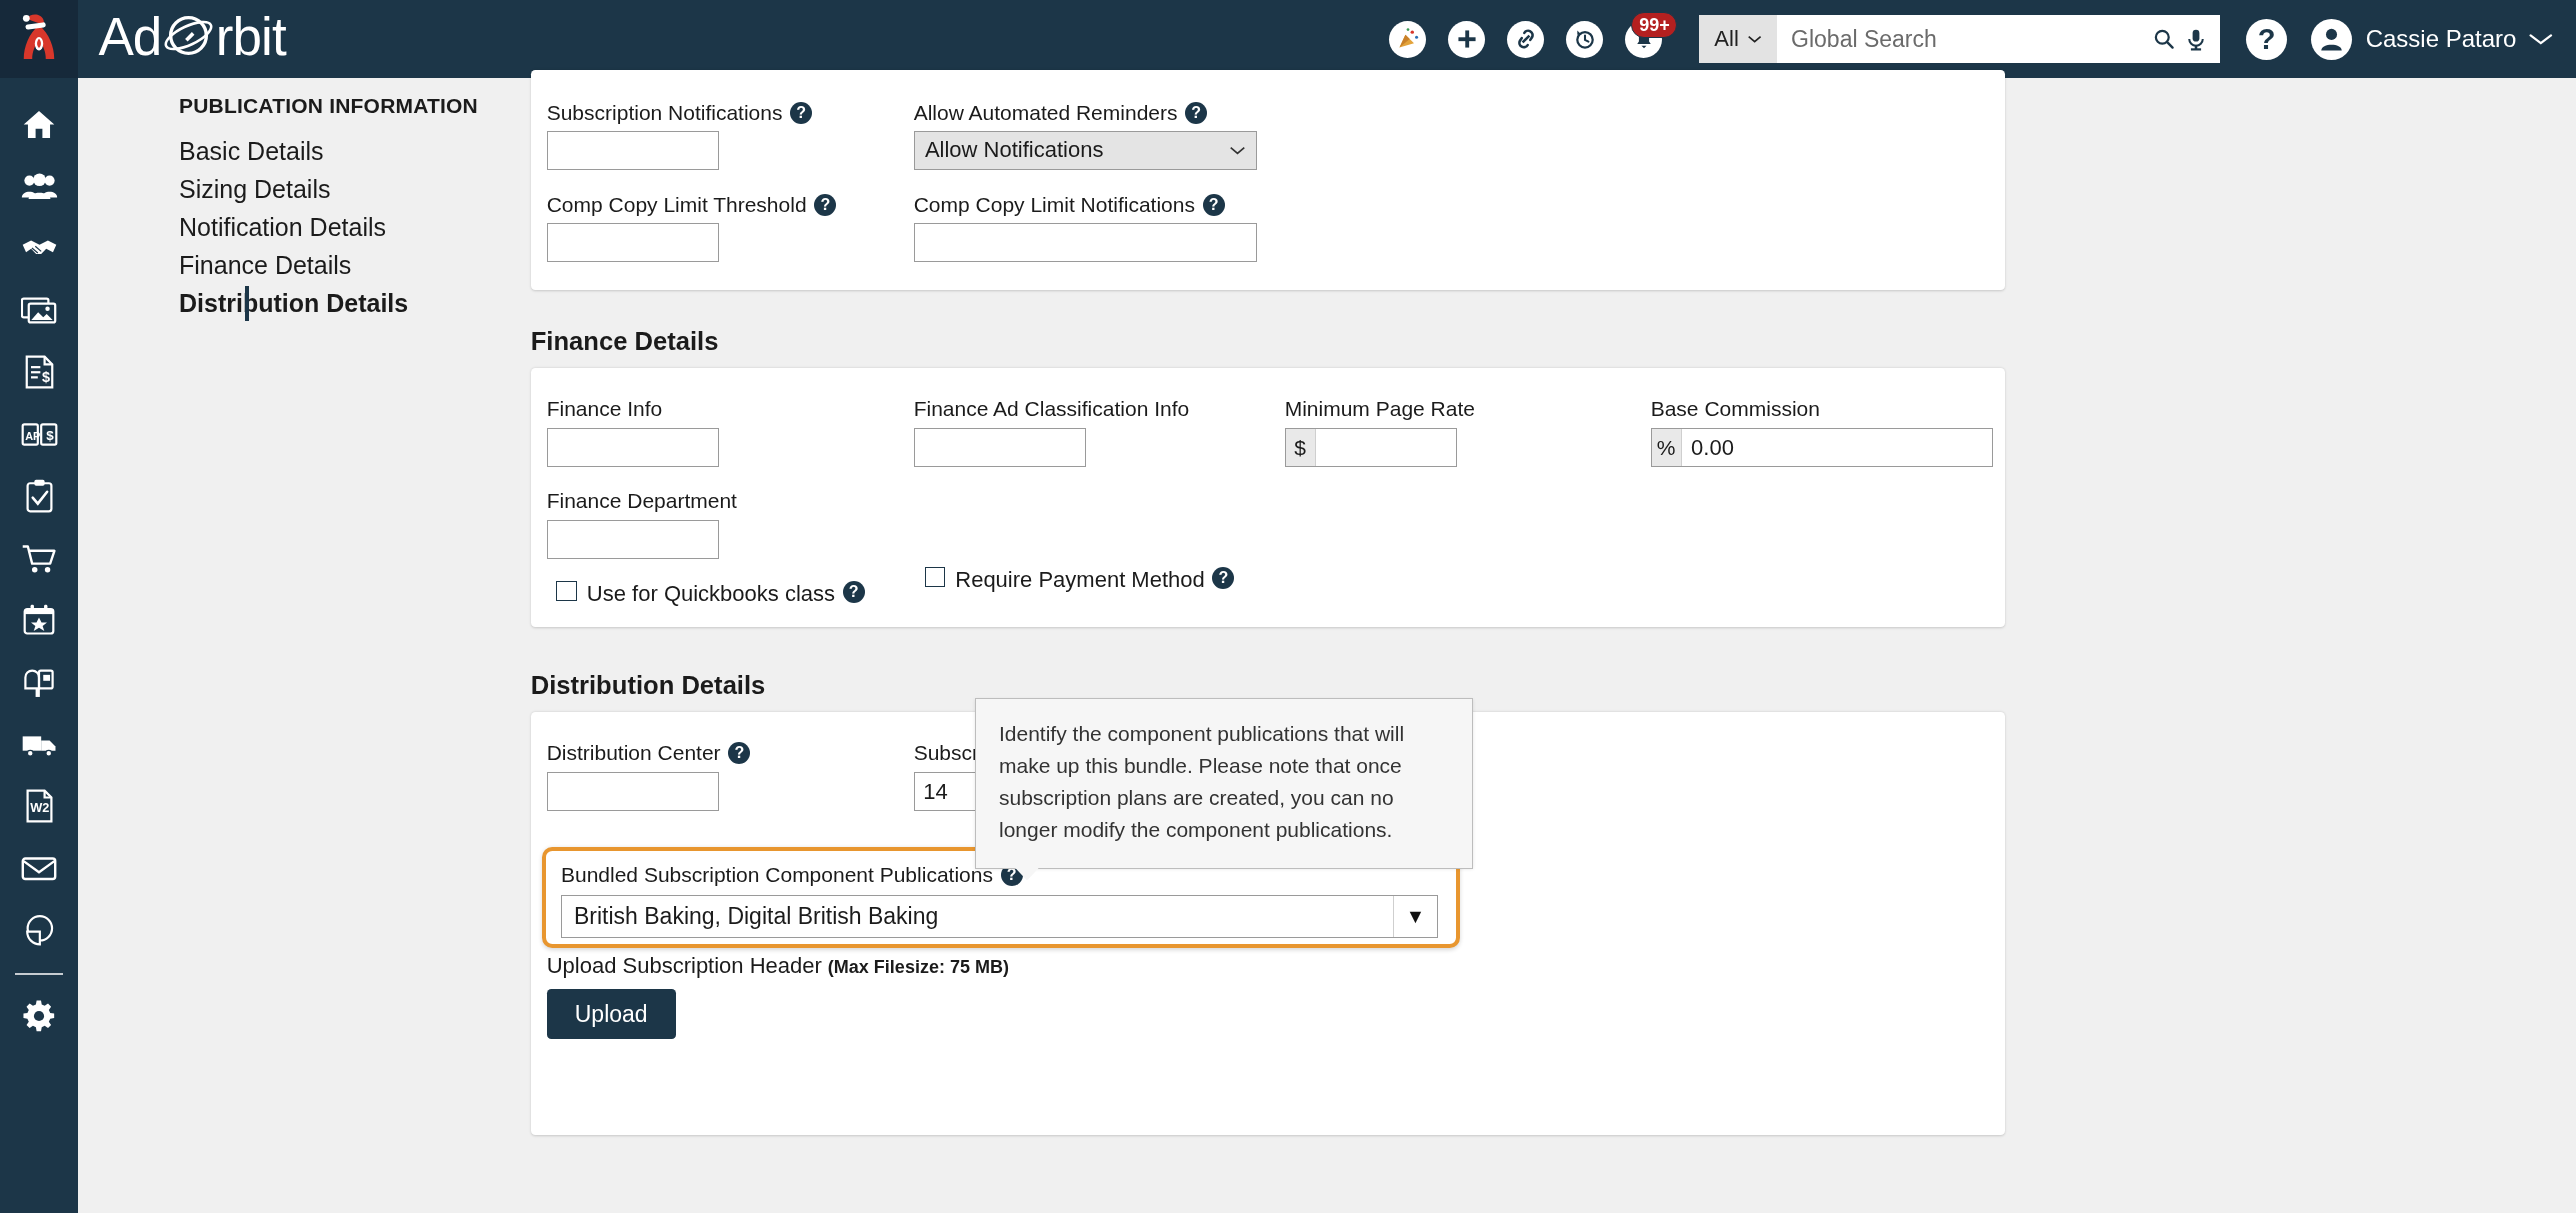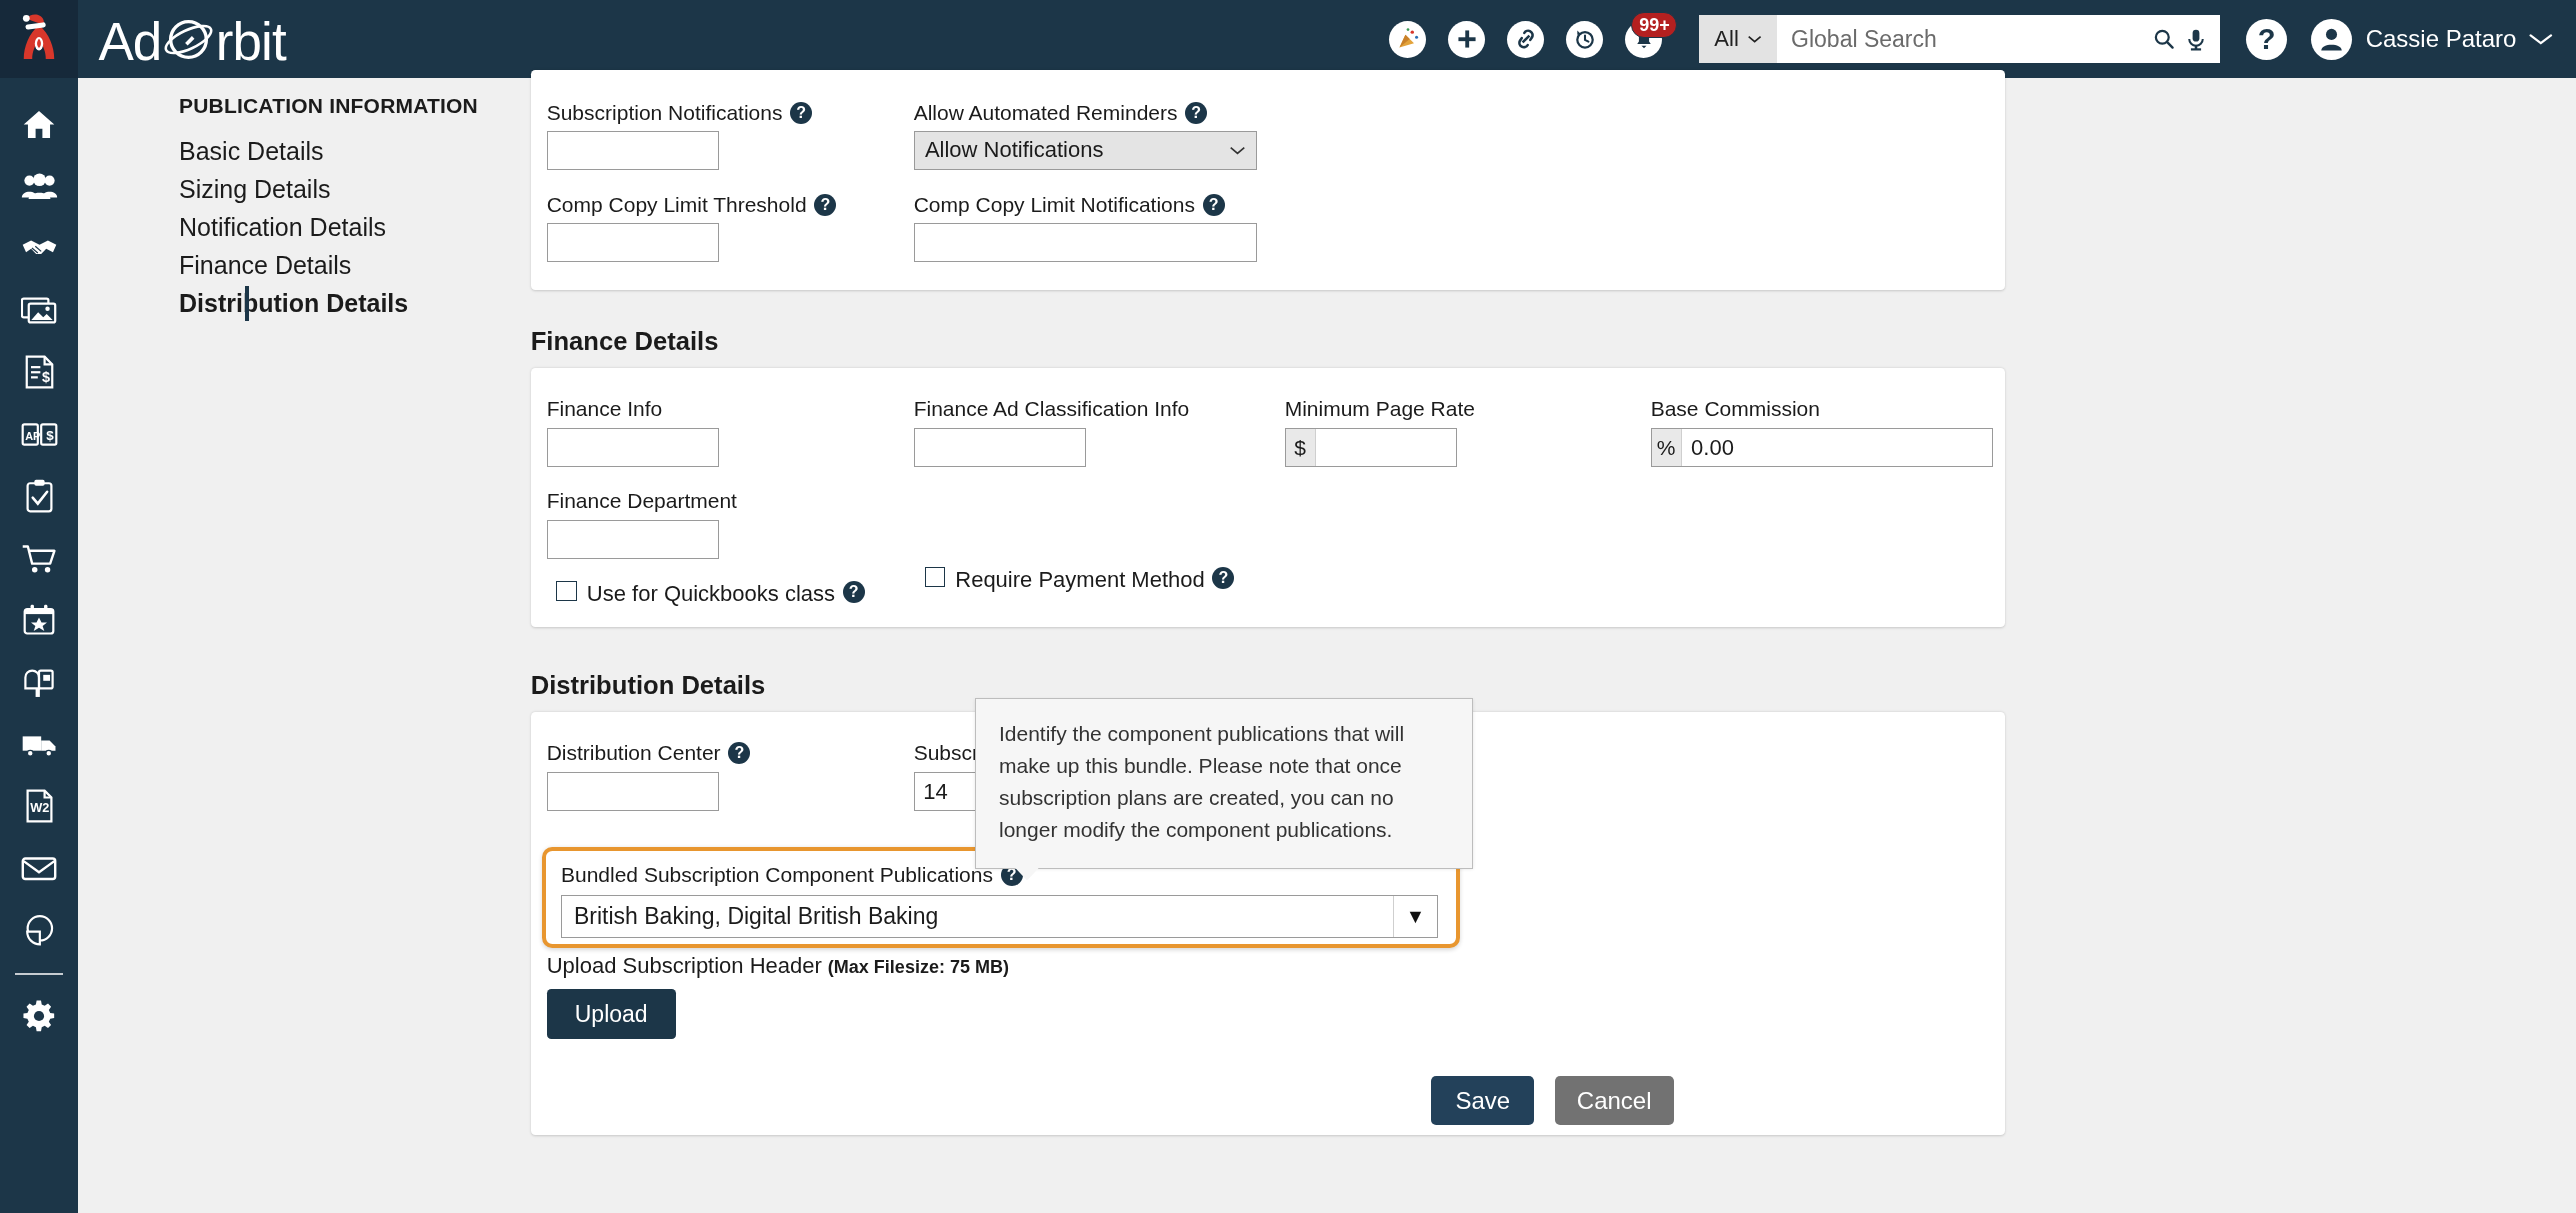--- a/index.html
+++ b/index.html
@@ -18,21 +18,21 @@
     display: flex; align-items: center;
   }
   #logo-block {
     width: 78px; height: 78px;
     background: #16293a;
     display: flex; align-items: center; justify-content: center;
   }
   .rocket-logo { width: 44px; height: 53px; }
   #brand-wordmark {
     margin-left: 20.4px;
-    display: flex; align-items: flex-end;
+    display: flex; align-items: flex-start;
     height: 58px;
   }
   .wm-text {
     color: #ffffff; font-size: 53px; font-weight: 400;
     letter-spacing: -0.9px; line-height: 1;
   }
   .wm-orbit { margin: 0 1.7px; }
 
   #topbar-right {
     margin-left: auto; display: flex; align-items: center;
@@ -627,23 +627,15 @@
     <div id="upload-btn" style="position:absolute;left:16px;top:277px;">
       <span>Upload</span>
     </div>
   </div>
 
   <div id="tooltip" style="left:446px; top:620px; width:498px;">
     <span>Identify the component publications that will make up this bundle. Please note that once subscription plans are created, you can no longer modify the component publications.</span>
     <div id="tooltip-arrow"></div>
   </div>
 
-  <div id="footer-btns">
-    <div class="fbtn" id="save-btn">
-      <span>Save</span>
-    </div>
-    <div class="fbtn" id="cancel-btn">
-      <span>Cancel</span>
-    </div>
-  </div>
 
 </div>
 
 
 </body></html>

